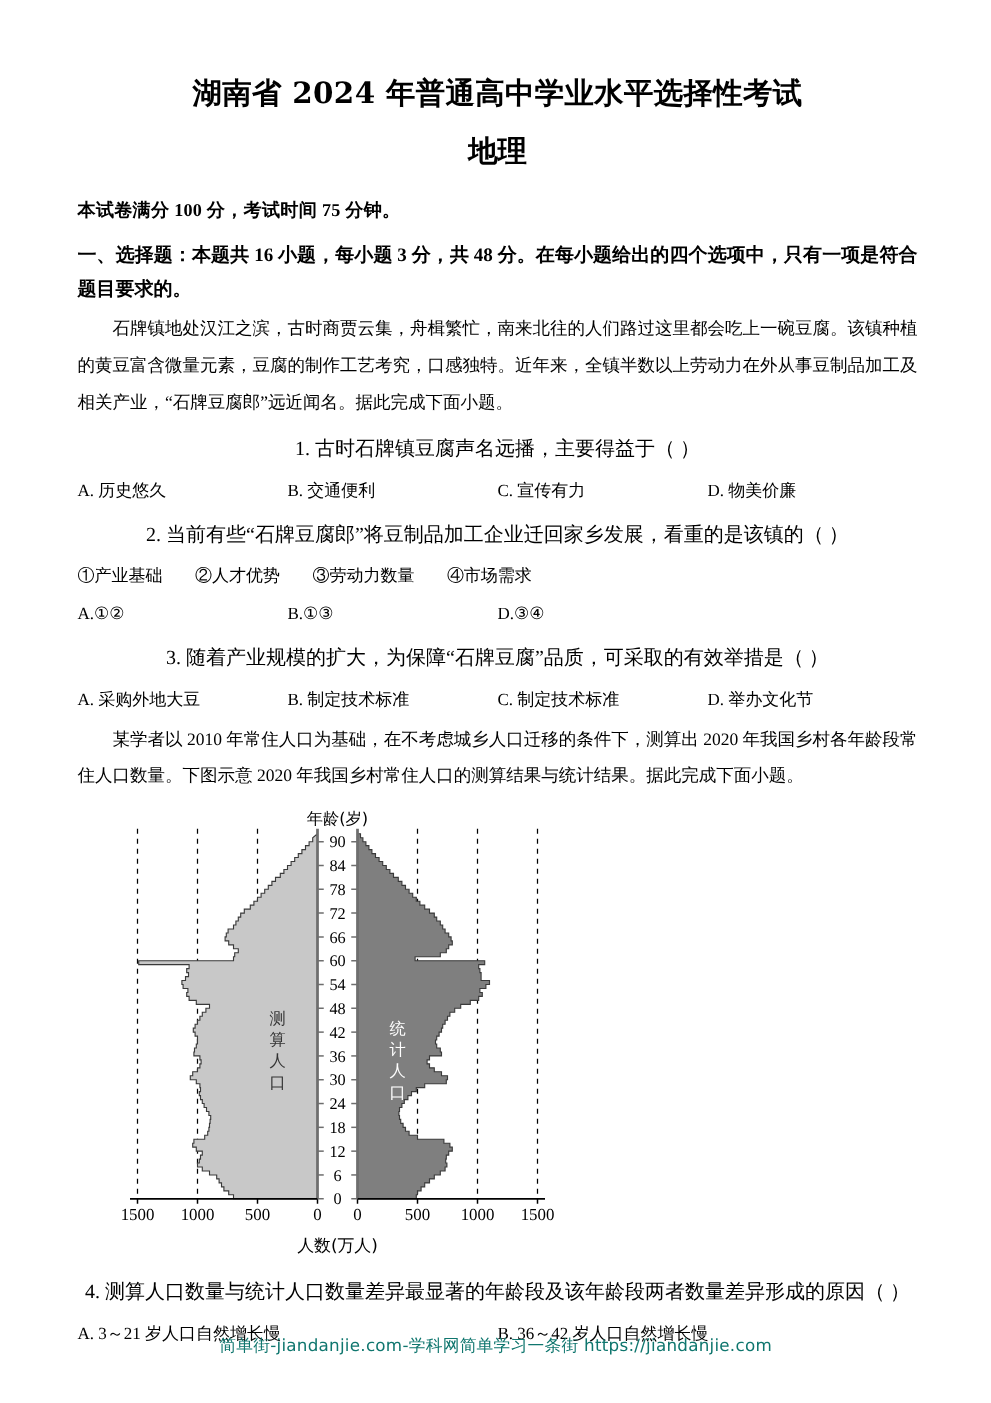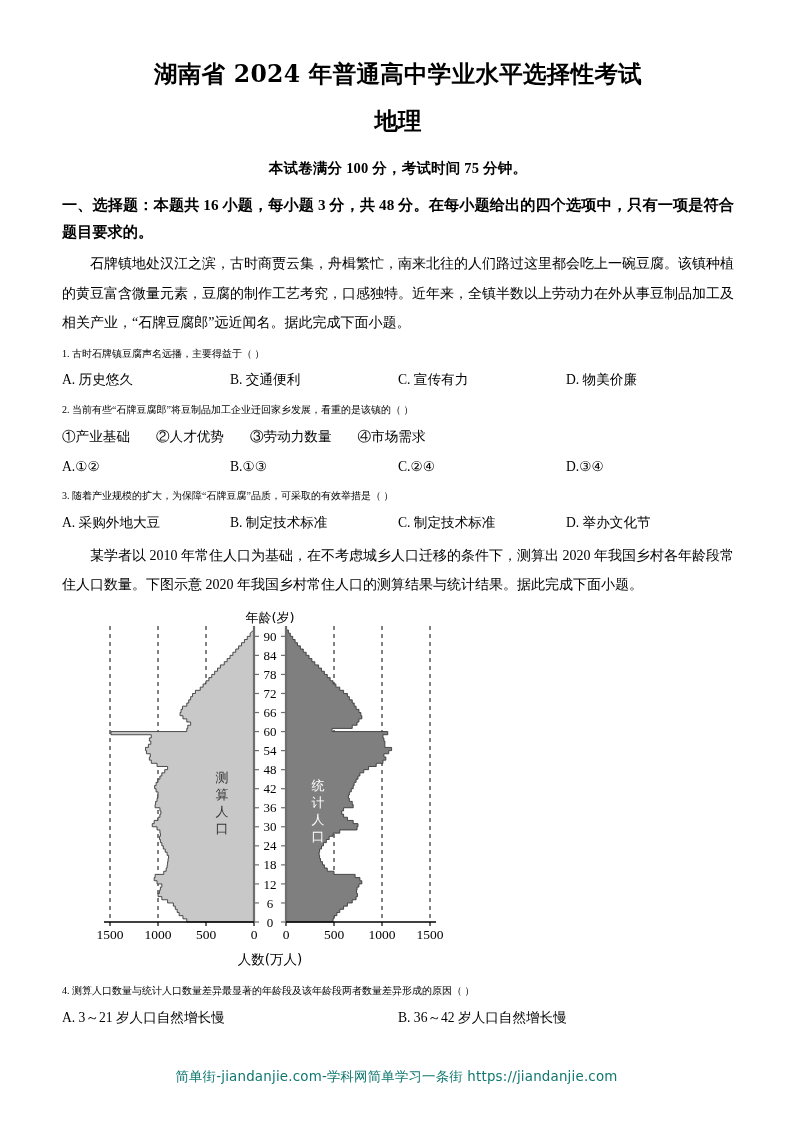--- a/index.html
+++ b/index.html
@@ -39,21 +39,20 @@
   }
   .title-sub {
     text-align: center;
     font-family: "DejaVu Serif", "Liberation Serif", serif;
     font-weight: bold;
     font-size: 23.5px;
     margin-top: 18px;
     line-height: 1.25;
   }
   .exam-meta {
-    text-align: center;
     font-weight: bold;
     font-size: 14.5px;
     margin-top: 22px;
     letter-spacing: 0.2px;
   }
 
   .section-head {
     font-weight: bold;
     font-size: 15.2px;
     line-height: 1.78;
@@ -65,24 +64,24 @@
   
   .para {
     font-size: 14px;
     line-height: 2.12;
     text-indent: 2em;
     text-align: justify;
     text-justify: inter-ideograph;
     margin-top: 4px;
   }
   .q-stem {
-    font-size: 10px;
+    font-size: 16px;
     line-height: 2.05;
     margin-top: 6px;
-    text-align: left;
+    text-align: center;
   }
   .opts {
     display: flex;
     font-size: 13.6px;
     line-height: 2.05;
     margin-top: 2px;
   }
   .opts.four > span { width: 25%; }
   .opts.two > span  { width: 50%; }
   .opts.list > span { margin-right: 26px; white-space: nowrap; }
@@ -133,21 +132,20 @@
     <div class="q-stem">2. 当前有些“石牌豆腐郎”将豆制品加工企业迁回家乡发展，看重的是该镇的（      ）</div>
     <div class="opts list">
       <span>①产业基础</span>
       <span>②人才优势</span>
       <span>③劳动力数量</span>
       <span>④市场需求</span>
     </div>
     <div class="opts four">
       <span>A.①②</span>
       <span>B.①③</span>
-      <span>C.②④</span>
       <span>D.③④</span>
     </div>
 
     <div class="q-stem">3. 随着产业规模的扩大，为保障“石牌豆腐”品质，可采取的有效举措是（      ）</div>
     <div class="opts four">
       <span>A. 采购外地大豆</span>
       <span>B. 制定技术标准</span>
       <span>C. 制定技术标准</span>
       <span>D. 举办文化节</span>
     </div>

